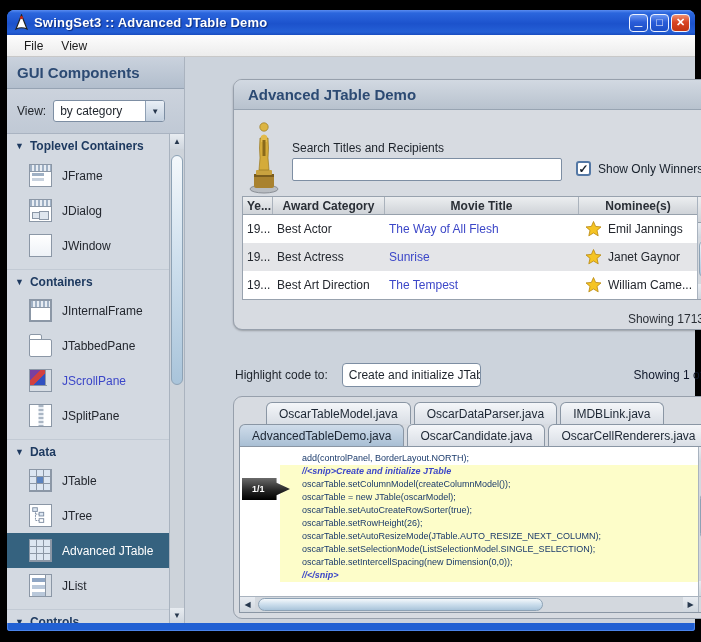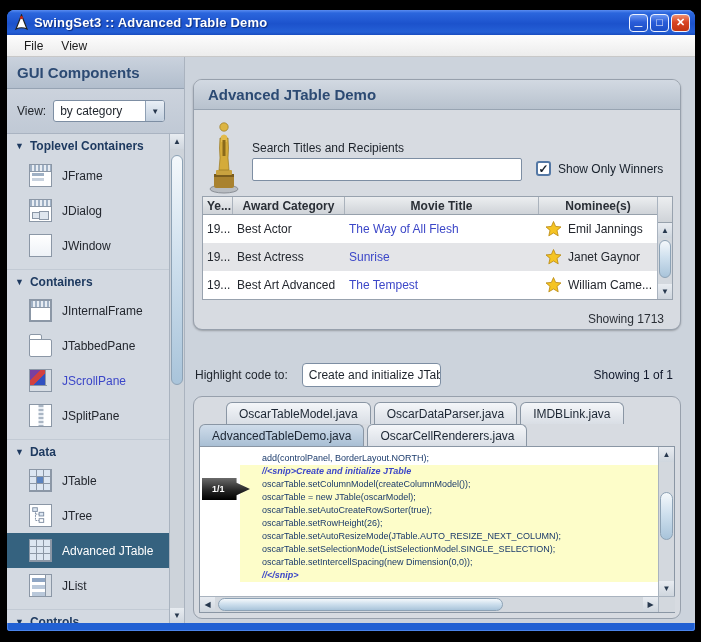--- a/index.html
+++ b/index.html
@@ -20,21 +20,21 @@
     border:1px solid #eef2ff; line-height:1; }
   .winbtn.min, .winbtn.max { background:linear-gradient(#6a96f2, #2a5cd8 45%, #1c4ec6); }
   .winbtn.close { background:linear-gradient(#f09070, #d84424 45%, #c23410); }
   .winbtn.min span { transform:translateY(4px); }
   .duke { width:15px; height:17px; margin-right:5px; }
 
   .menubar { height:22px; background:linear-gradient(#fdfdfd, #ececec);
     border-bottom:1px solid #c8c8c8; display:flex; align-items:center; padding-left:8px; }
   .menu-item { font-size:12px; color:#1a1a1a; padding:2px 9px; }
 
-  .content { display:flex; height:566px; background:#ccd3dc; }
+  .content { display:flex; height:566px; background:#ccd3dc;gap:40px; }
 
   
   .sidebar { width:178px; background:#d3d9e1; display:flex; flex-direction:column;
     border-right:1px solid #aab3bf; }
   .sb-header { height:32px; display:flex; align-items:center; padding-left:10px;
     background:linear-gradient(#cad2dd, #b2becd); border-bottom:1px solid #96a3b3; }
   .sb-header span { font-size:15px; font-weight:bold; color:#2c4a73; }
   .view-row { height:45px; display:flex; align-items:center; gap:7px; padding-left:10px;
     background:linear-gradient(#ccd3dd, #c0c9d5); border-bottom:1px solid #a9b3c1; }
   .view-label { font-size:12px; color:#22262c; }
@@ -364,21 +364,21 @@
               <div class="td c4">
                 <svg class="star" width="17" height="16" viewBox="0 0 17 16">
                   <path d="M8.5 0.5 L10.6 5.4 L16 5.9 L12 9.4 L13.2 14.8 L8.5 12 L3.8 14.8 L5 9.4 L1 5.9 L6.4 5.4 Z" fill="#f5c424" stroke="#b8860b" stroke-width="0.8"></path>
                 </svg>
                 <span>Janet Gaynor</span>
               </div>
             </div>
 
             <div class="trow">
               <div class="td c1">19...</div>
-              <div class="td c2">Best Art Advanced</div>
+              <div class="td c2">Best Art Direction</div>
               <div class="td c3 movie">The Tempest</div>
               <div class="td c4">
                 <svg class="star" width="17" height="16" viewBox="0 0 17 16">
                   <path d="M8.5 0.5 L10.6 5.4 L16 5.9 L12 9.4 L13.2 14.8 L8.5 12 L3.8 14.8 L5 9.4 L1 5.9 L6.4 5.4 Z" fill="#f5c424" stroke="#b8860b" stroke-width="0.8"></path>
                 </svg>
                 <span>William Came...</span>
               </div>
             </div>
           </div>
 
@@ -405,20 +405,21 @@
       </div>
 
       <div class="code-panel">
         <div class="tabs-r1">
           <div class="tab">OscarTableModel.java</div>
           <div class="tab">OscarDataParser.java</div>
           <div class="tab">IMDBLink.java</div>
         </div>
         <div class="tabs-r2">
           <div class="tab active">AdvancedTableDemo.java</div>
+          <div class="tab">OscarCandidate.java</div>
           <div class="tab">OscarCellRenderers.java</div>
         </div>
 
         <div class="code-box">
           <div class="code-scroll">
             <div class="code-area">
               <div class="cl">add(controlPanel, BorderLayout.NORTH);</div>
               <div class="cl"></div>
               <div class="hl-block">
                 <div class="cl cm">//&lt;snip&gt;Create and initialize JTable</div>

